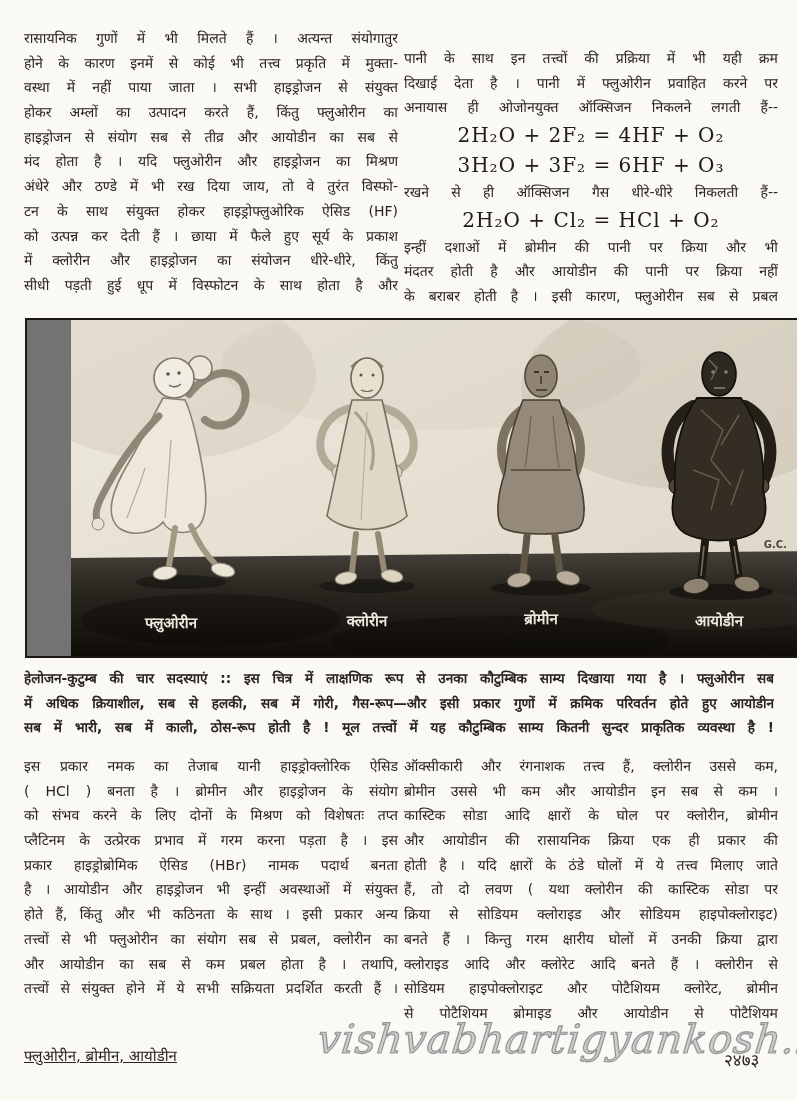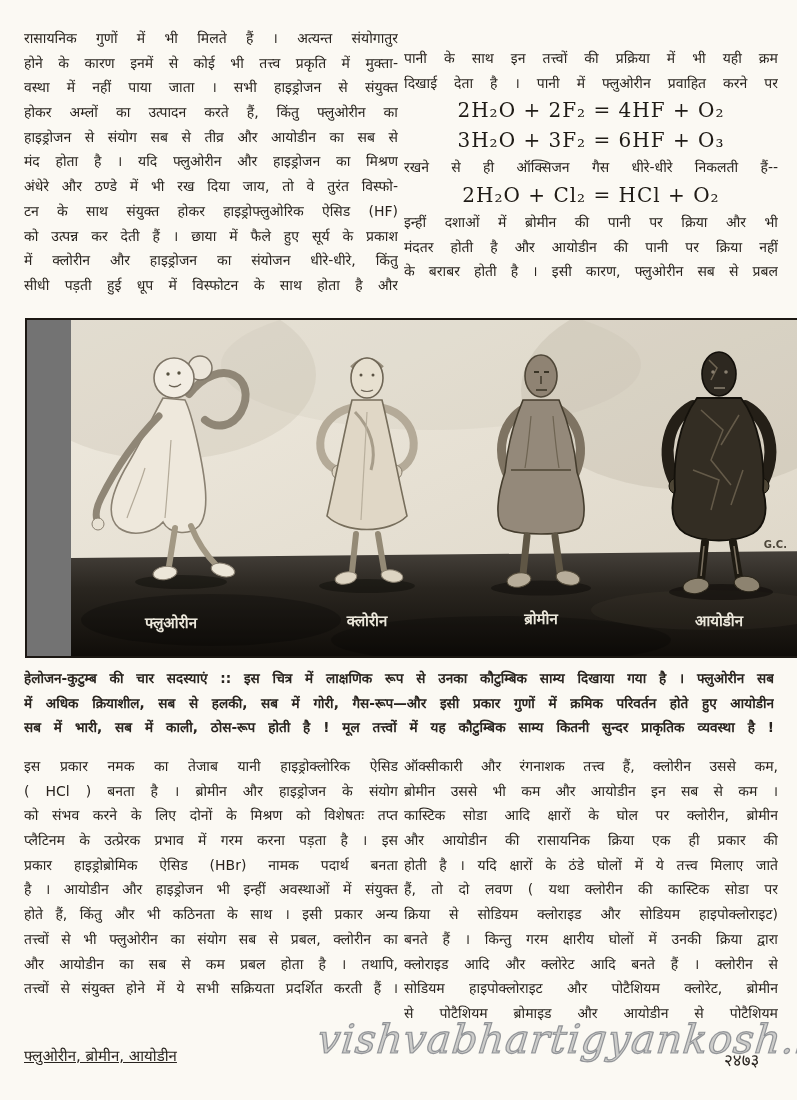--- a/index.html
+++ b/index.html
@@ -40,20 +40,21 @@
     <span class="jl">अंधेरे और ठण्डे में भी रख दिया जाय, तो वे तुरंत विस्फो-</span>
     <span class="jl">टन के साथ संयुक्त होकर हाइड्रोफ्लुओरिक ऐसिड (HF)</span>
     <span class="jl">को उत्पन्न कर देती हैं । छाया में फैले हुए सूर्य के प्रकाश</span>
     <span class="jl">में क्लोरीन और हाइड्रोजन का संयोजन धीरे-धीरे, किंतु</span>
     <span class="jl">सीधी पड़ती हुई धूप में विस्फोटन के साथ होता है और</span>
   </div>
 
   <div class="col" style="left:404px;top:26px;margin-top:20px;">
     <span class="jl">पानी के साथ इन तत्त्वों की प्रक्रिया में भी यही क्रम</span>
     <span class="jl">दिखाई देता है । पानी में फ्लुओरीन प्रवाहित करने पर</span>
+    <span class="jl">अनायास ही ओजोनयुक्त ऑक्सिजन निकलने लगती हैं--</span>
     <span class="eq">2H₂O + 2F₂ = 4HF + O₂</span>
     <span class="eq">3H₂O + 3F₂ = 6HF + O₃</span>
     <span class="jl">रखने से ही ऑक्सिजन गैस धीरे-धीरे निकलती हैं--</span>
     <span class="eq">2H₂O + Cl₂ = HCl + O₂</span>
     <span class="jl">इन्हीं दशाओं में ब्रोमीन की पानी पर क्रिया और भी</span>
     <span class="jl">मंदतर होती है और आयोडीन की पानी पर क्रिया नहीं</span>
     <span class="jl">के बराबर होती है । इसी कारण, फ्लुओरीन सब से प्रबल</span>
   </div>
 
   <div id="fig-panel">

